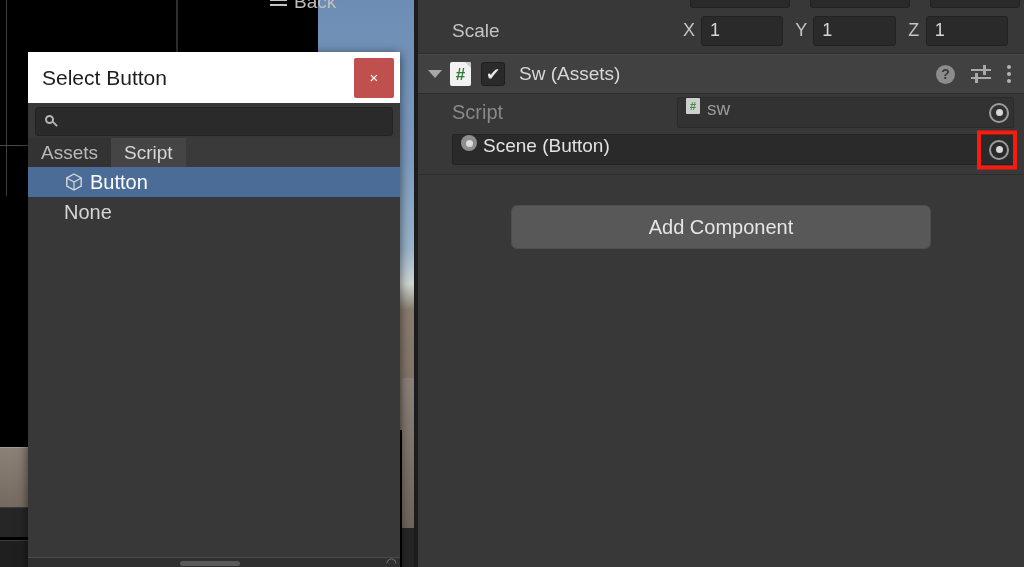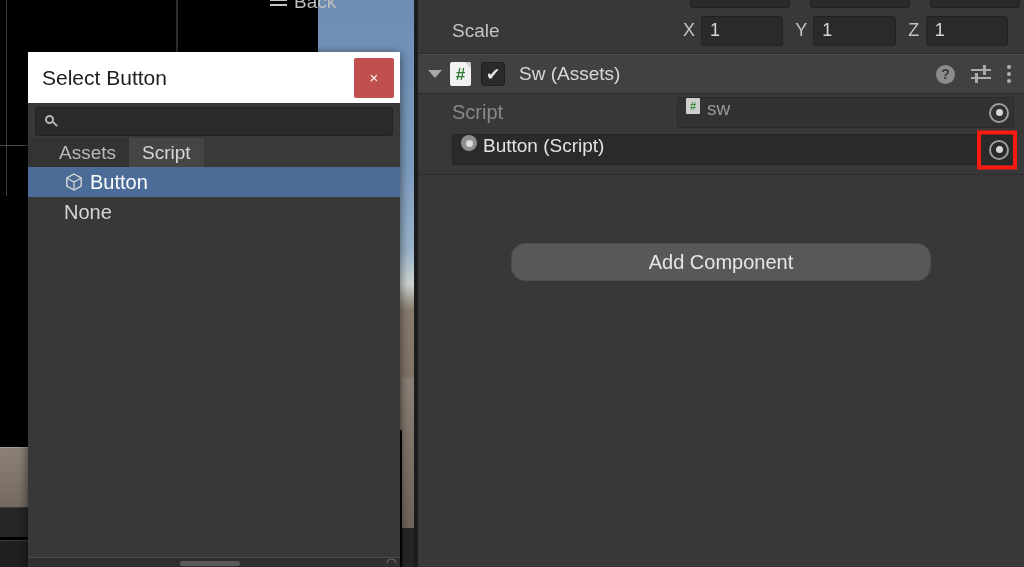--- a/index.html
+++ b/index.html
@@ -223,24 +223,24 @@
     pointer-events: none;
   }
 
   .comp-bottom-rule {
     height: 1px; background: #2d2d2d; margin-top: 6px;
   }
   .addcomp-wrap {
     display: flex; justify-content: center; padding-top: 30px;
   }
   .add-component-btn {
-    width: 420px; height: 38px;
-    background: #585858; border: 1px solid #4d4d4d; border-radius: 14px;
+    width: 420px; height: 44px;
+    background: #585858; border: 1px solid #4d4d4d; border-radius: 6px;
     color: #e6e6e6; font-size: 20px;
-    display: flex; align-items: center; justify-content: center; margin-top: 38px;
+    display: flex; align-items: center; justify-content: center;
   }
 
   
   .picker-window {
     position: absolute; left: 28px; top: 52px;
     width: 372px; height: 521px;
     background: #383838;
     box-shadow: 0 2px 10px rgba(0,0,0,.6);
   }
   .pw-titlebar {
@@ -271,21 +271,21 @@
   .search-icon i.handle {
     position: absolute; left: 7px; top: 8px; width: 6px; height: 2px;
     background: #b5b5b5; transform: rotate(45deg);
   }
   .pw-search-input {
     flex: 1; background: transparent; border: 0; outline: none;
     color: #d0d0d0; font-size: 15px; font-family: inherit;
   }
   .pw-tabs {
     display: flex; align-items: flex-end; height: 29px;
-    background: #333333; padding-left: 18px;
+    background: #333333; 
   }
   .pw-tab {
     height: 29px; padding: 0 13px;
     display: flex; align-items: center;
     color: #b9b9b9; font-size: 19px;
     background: #333333;
   }
   .pw-tab.active {
     background: #454545; color: #d7d7d7;
   }
@@ -389,21 +389,21 @@
       <div class="objfield readonly">
         <span class="mini-script-icon"></span>
         <span class="obj-text dim">sw</span>
         <span class="picker"></span>
       </div>
     </div>
 
     <div class="prop-row">
       <div class="objfield">
         <span class="mini-dot-icon"></span>
-        <span class="obj-text norm">Button (Script)</span>
+        <span class="obj-text norm">Scene (Button)</span>
         <span class="picker"></span>
         <span class="picker-highlight"></span>
       </div>
     </div>
 
     <div class="comp-bottom-rule"></div>
 
     <div class="addcomp-wrap">
       <div class="add-component-btn">Add Component</div>
     </div>

